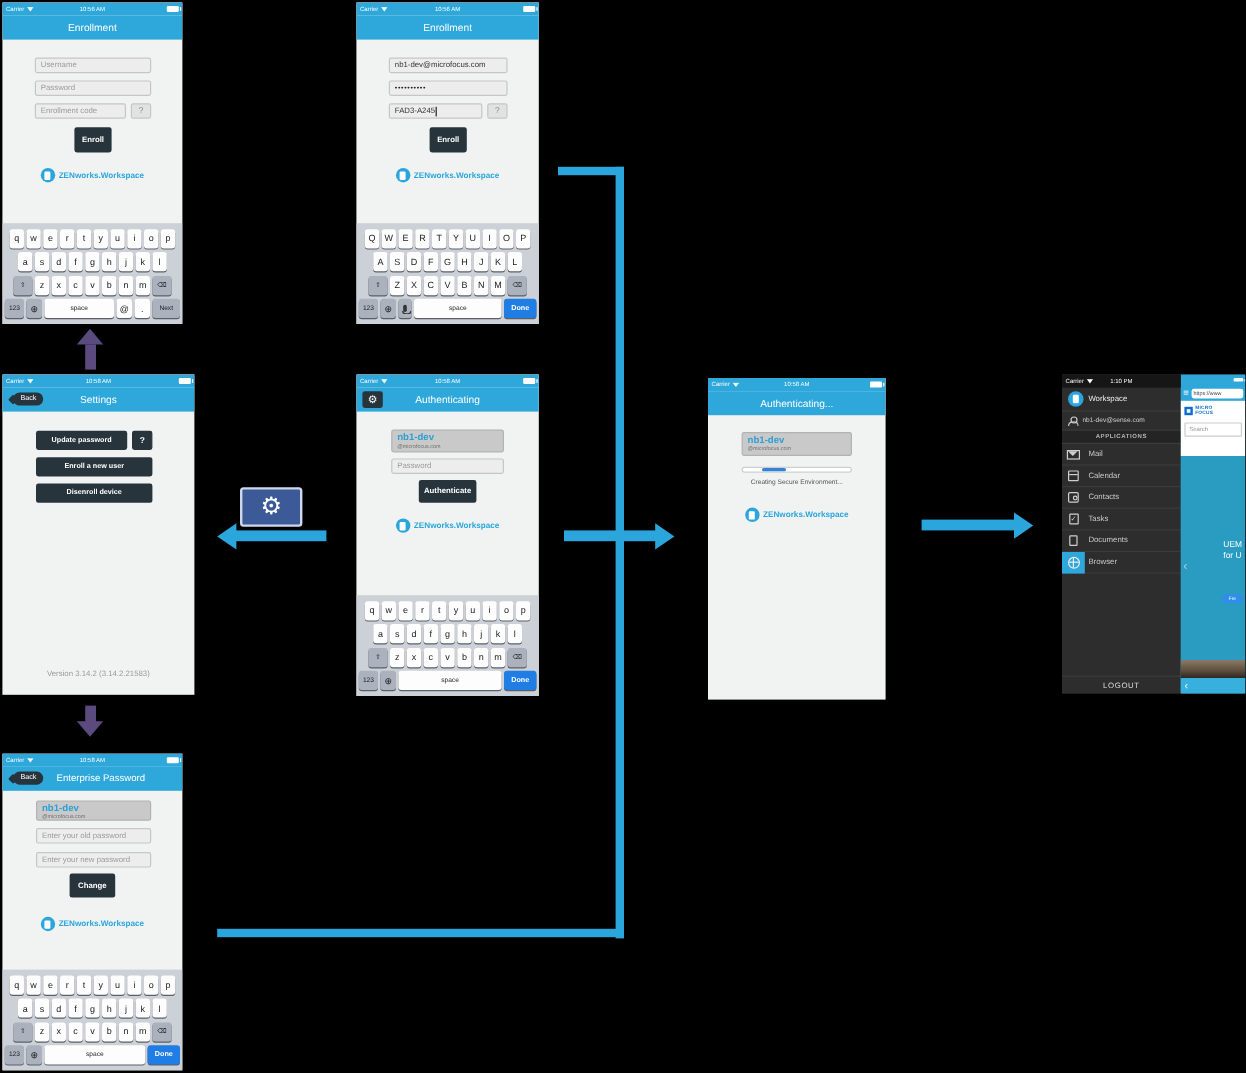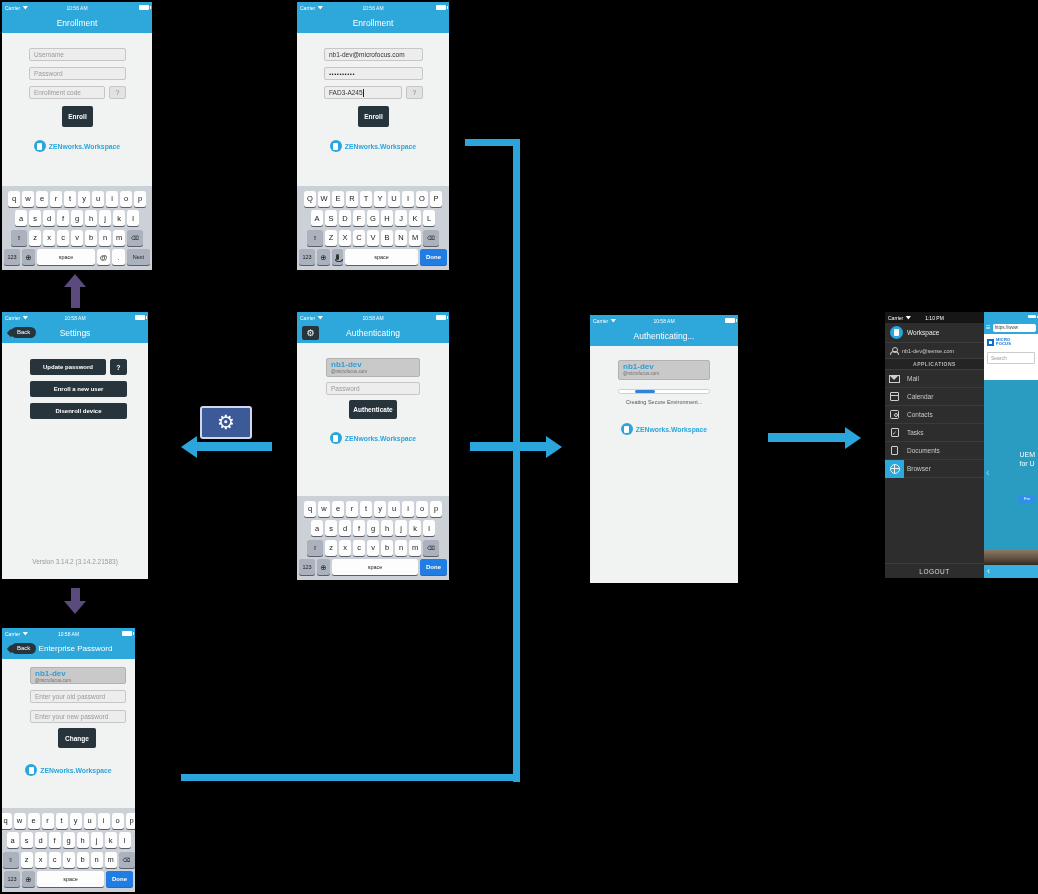--- a/index.html
+++ b/index.html
@@ -297,21 +297,21 @@
           <div class="key sp w13">⊕</div>
           <div class="key sp w11">
             <span class="micshape"></span>
           </div>
           <div class="key flex">space</div>
           <div class="key done w27">Done</div>
         </div>
       </div>
   </div>
 
-  <div class="phone" style="left:2px;top:312px;width:146px;height:267px">
+  <div class="phone" style="left:2px;top:312px;width:160px;height:267px">
     <div class="statusbar blue">
       <span class="sb-time">10:58 AM</span>
       <span class="sb-left">
           <span>Carrier</span>
           <span class="wifi"></span>
         </span>
       <span class="battery"></span>
     </div>
     <div class="header">
       <span class="back-pill">Back</span>
@@ -494,21 +494,21 @@
       <div class="bbanner">
         <span class="bchev">‹</span>
         <span class="btext"><span>UEM</span><br><span>for U</span></span>
         <span class="bcta">Fre</span>
         <div class="bphoto"></div>
         <div class="bfoot"><span>‹</span></div>
       </div>
     </div>
   </div>
 
-  <div class="phone" style="left:2px;top:628px;width:133px;height:264px">
+  <div class="phone" style="left:2px;top:628px;width:150px;height:264px">
     <div class="statusbar blue">
       <span class="sb-time">10:58 AM</span>
       <span class="sb-left">
           <span>Carrier</span>
           <span class="wifi"></span>
         </span>
       <span class="battery"></span>
     </div>
     <div class="header" style="font-size:8px">
       <span class="back-pill">Back</span>

